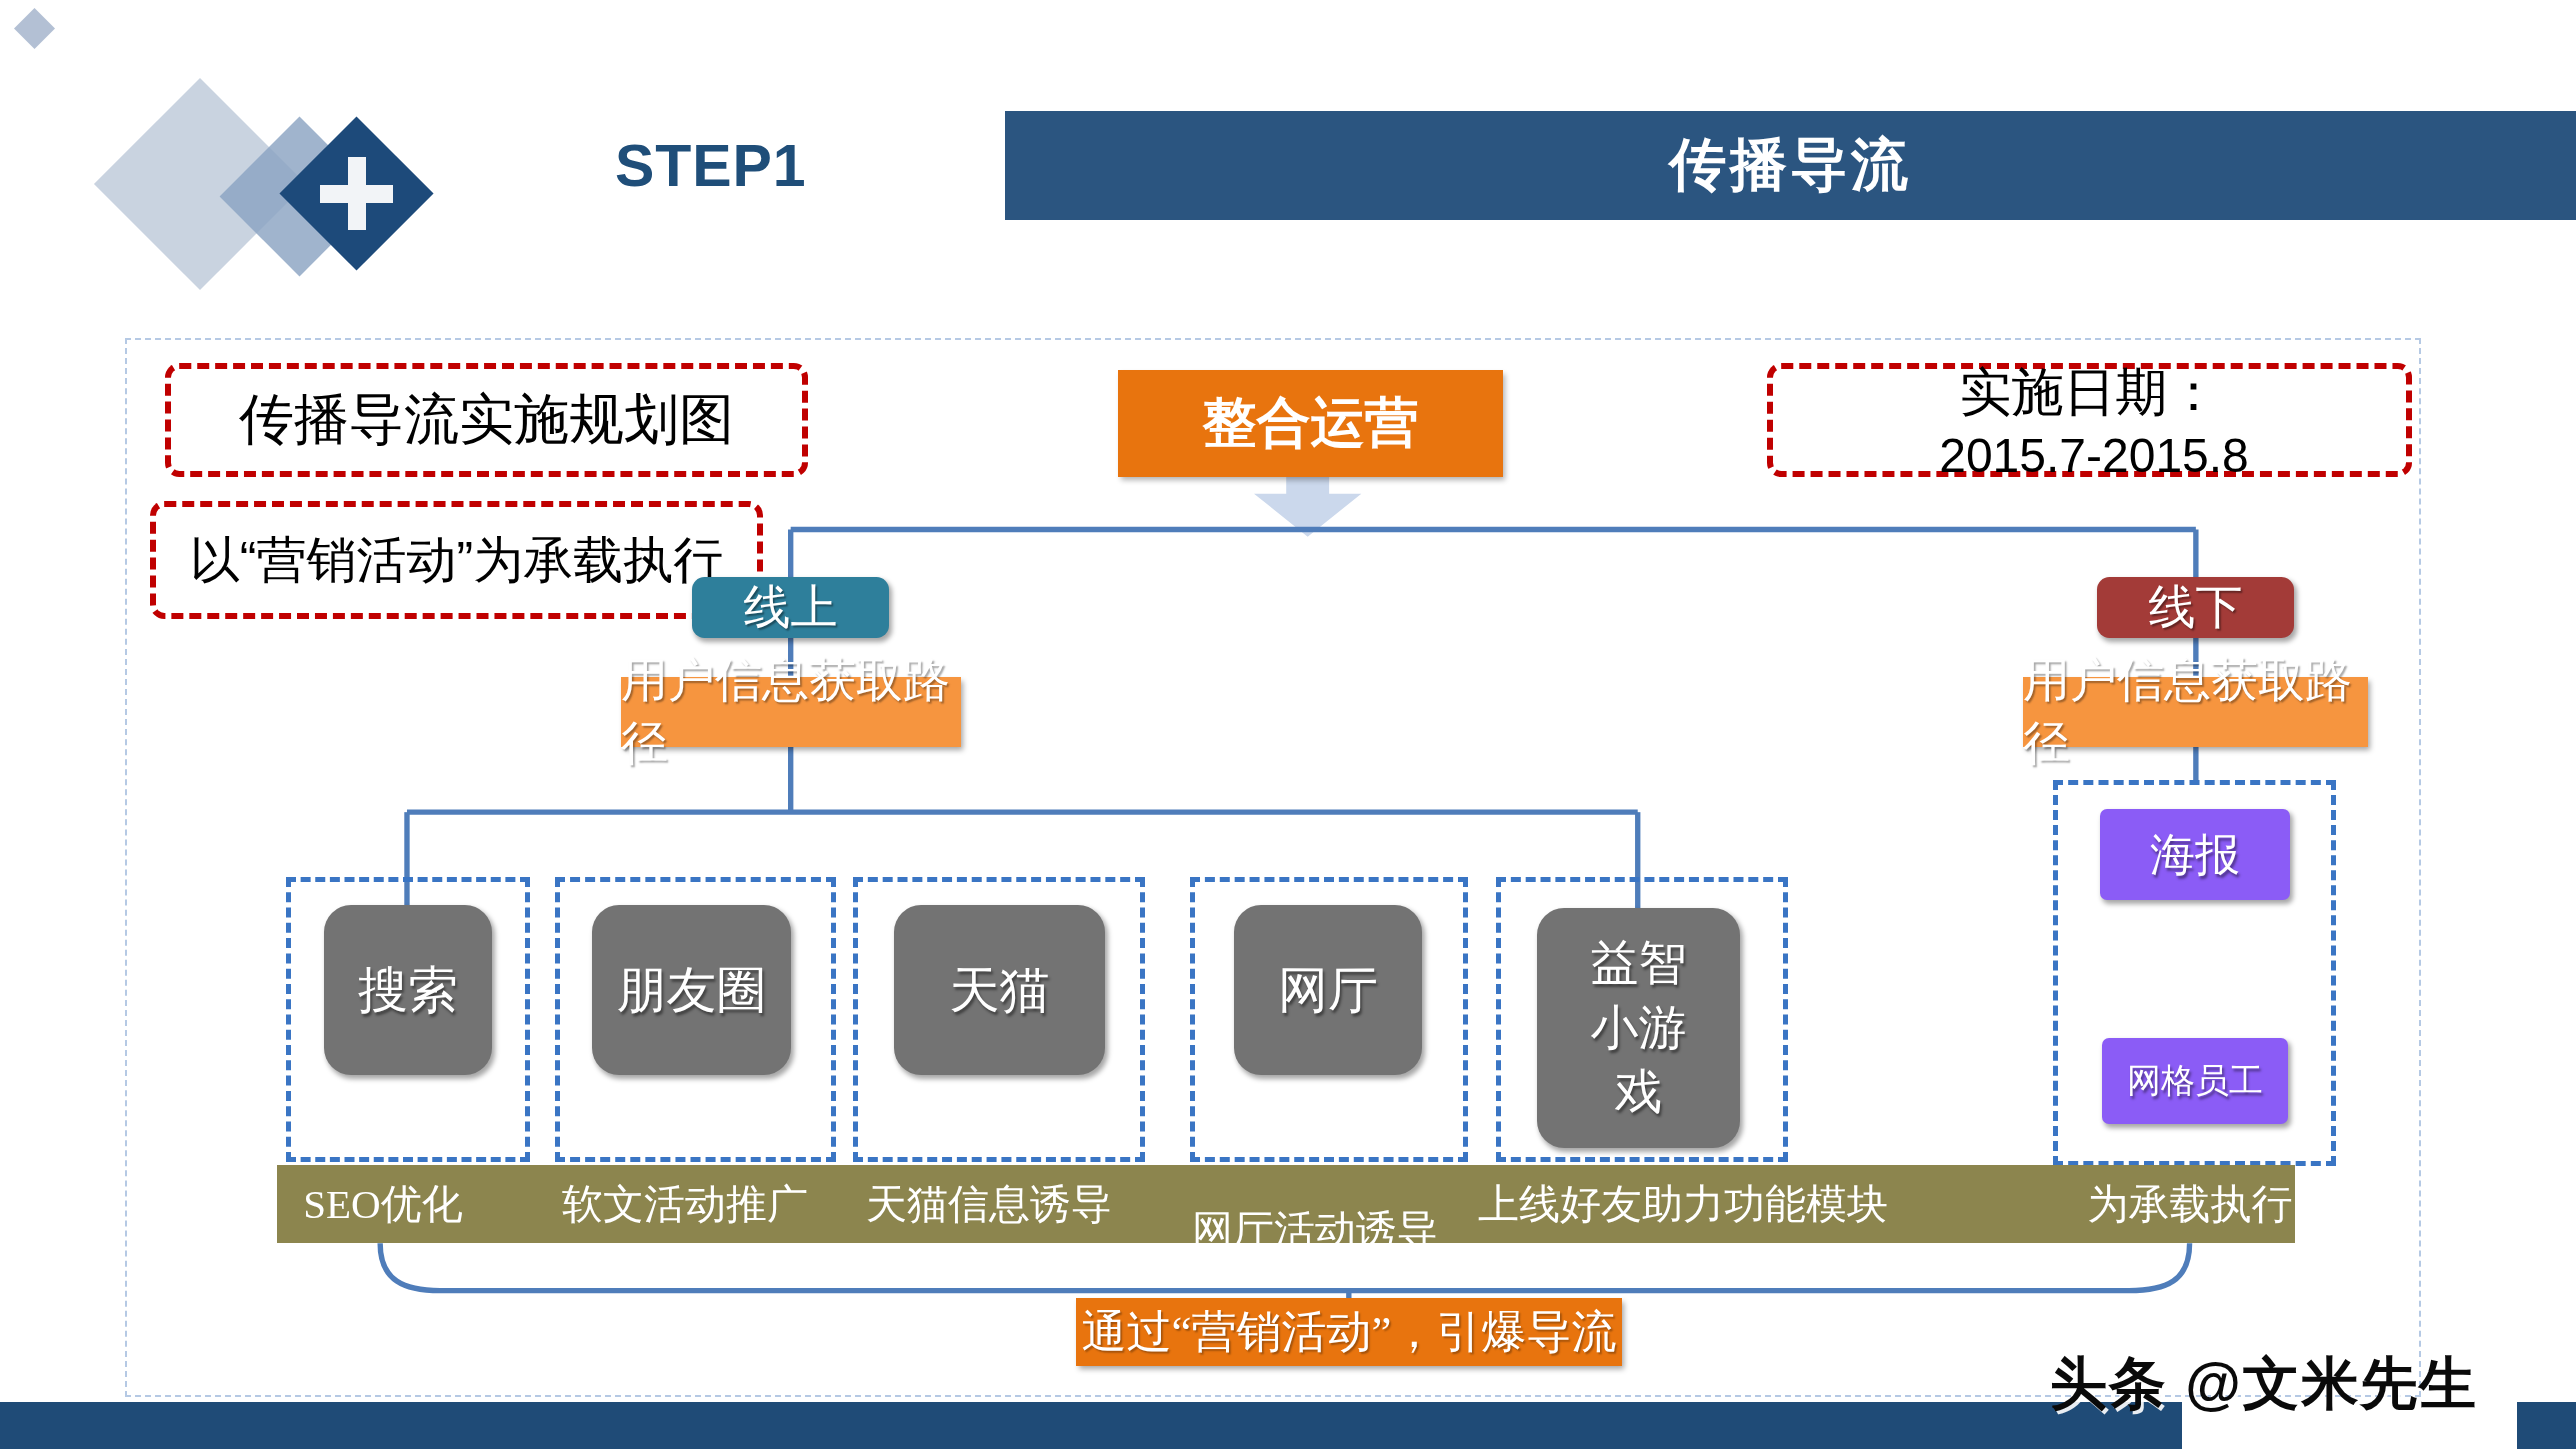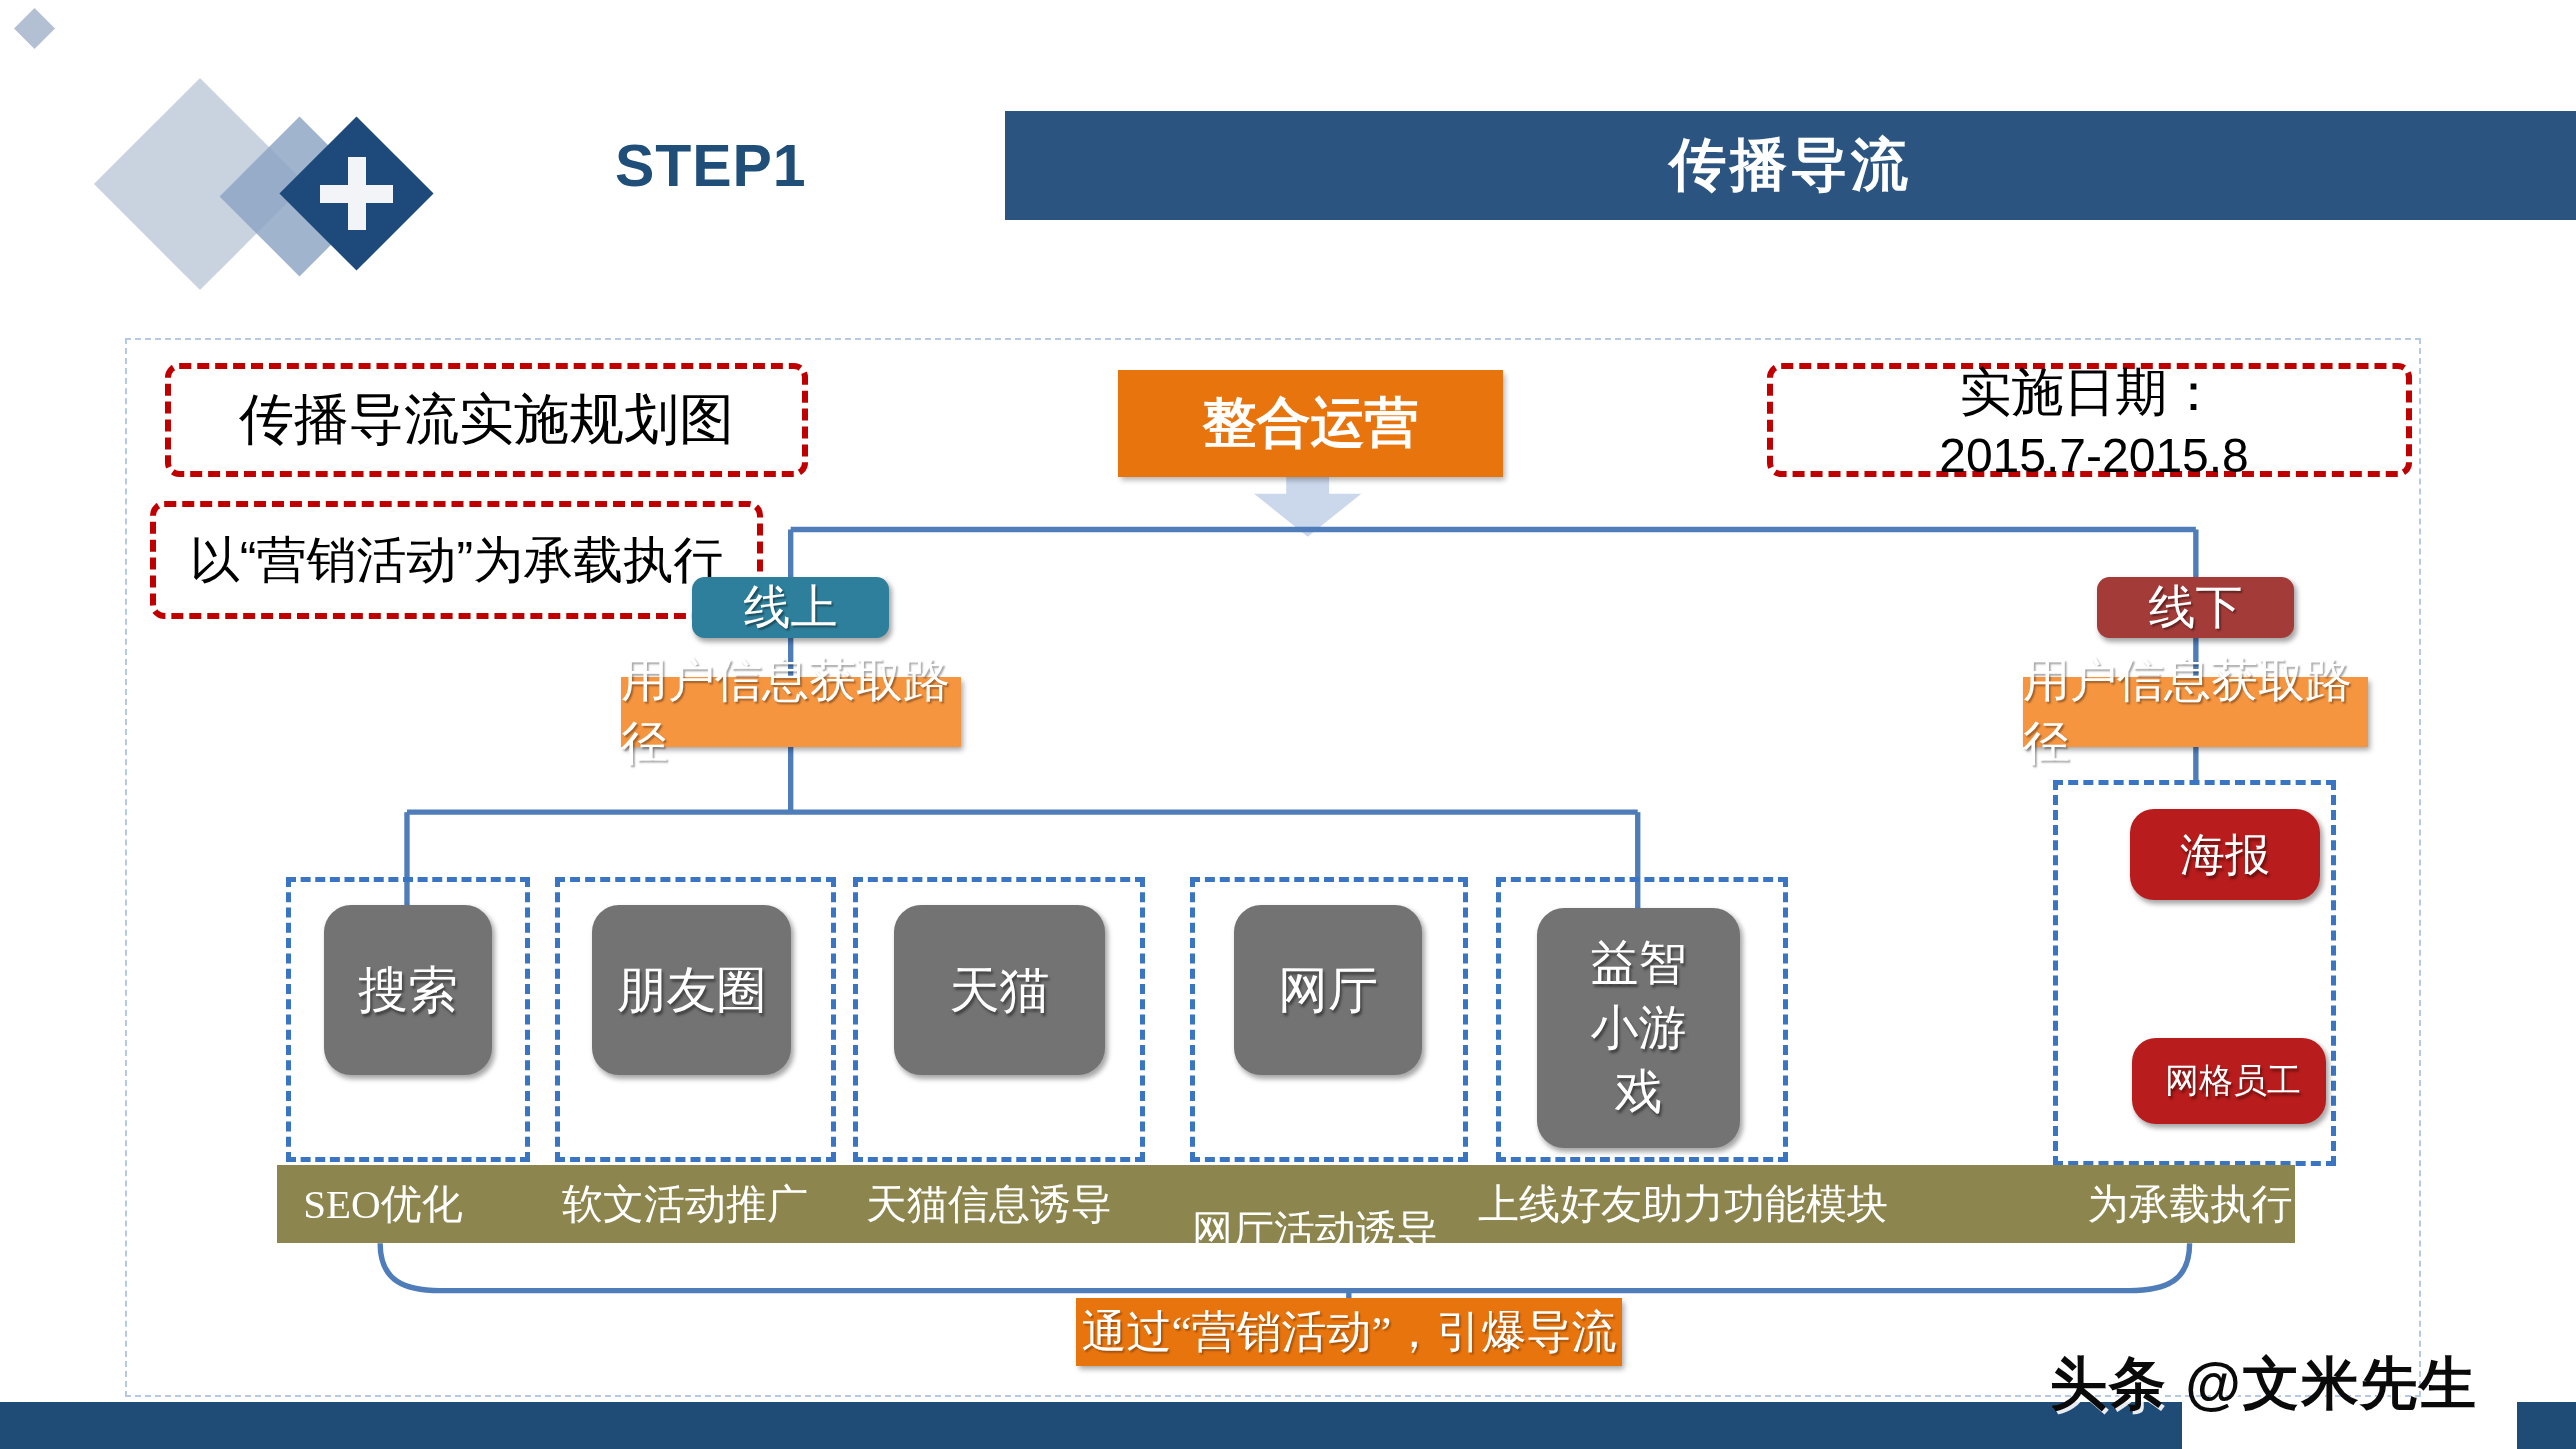--- a/index.html
+++ b/index.html
@@ -42,21 +42,21 @@
   .pill{border-radius:12.5px;font-size:47px;text-shadow:1.8px 1.8px 1.8px rgba(0,0,0,.4);}
   .online-pill{left:692px;top:577px;width:197px;height:61px;background:#2e7f9b;}
   .offline-pill{left:2097px;top:577px;width:197px;height:61px;background:#a33b38;}
   .path-label{font-family:"Liberation Serif",serif;font-size:47px;background:#f6953f;
     text-shadow:1.8px 1.8px 1.8px rgba(0,0,0,.35);}
   .path-left{left:621px;top:677px;width:340px;height:70px;}
   .path-right{left:2023px;top:677px;width:345px;height:70px;}
   .chip{border-radius:27px;background:#737373;font-size:50px;text-shadow:1.8px 2.7px 2.7px rgba(0,0,0,.45);}
   .chip.multiline{white-space:pre-line;text-align:center;line-height:1.35;font-size:48px;}
   .dash-box{position:absolute;border:5.4px dashed #3a75c4;z-index:1;}
-  .side-red{border-radius:24px;background:#b91c1c;text-shadow:1.8px 2.7px 2.7px rgba(0,0,0,.45);margin-left:30px;}
+  .side-red{border-radius:7px;background:#8b5cf6;text-shadow:1.8px 2.7px 2.7px rgba(0,0,0,.45);}
   
   .tactics-bar{position:absolute;left:277px;top:1165px;width:2018px;height:78px;background:#8c854e;z-index:2;}
   .tactic{position:absolute;top:50%;transform:translate(-50%,-50%);color:#fff;white-space:nowrap;
     font-family:"Liberation Serif",serif;font-size:41px;z-index:3;}
   
   .conclusion{left:1076px;top:1298px;width:546px;height:68px;background:#e8740e;
     font-family:"Liberation Serif",serif;font-size:45px;text-shadow:1.8px 1.8px 1.8px rgba(0,0,0,.3);}
   
   .footer-bar{position:absolute;left:0;top:1402px;width:2576px;height:47px;background:#1f4b77;z-index:3;}
   .footer-notch{position:absolute;left:2182px;top:1402px;width:335px;height:47px;background:#ffffff;z-index:4;}
@@ -145,21 +145,21 @@
   <div class="node chip multiline" style="left:1537px;top:908px;width:203px;height:240px;">
     <span>益智
 小游
 戏</span>
   </div>
 
   <div class="dash-box" style="left:2053px;top:780px;width:273px;height:376px;"></div>
   <div class="node side-red" style="left:2100px;top:809px;width:190px;height:91px;font-size:45px;">
     <span>海报</span>
   </div>
-  <div class="node side-red" style="left:2102px;top:1038px;width:186px;height:86px;font-size:34px;padding-left:8px;">
+  <div class="node side-red" style="left:2102px;top:1038px;width:186px;height:86px;font-size:34px;">
     <span>网格员工</span>
   </div>
 
   <div class="tactics-bar"></div>
   <div class="tactic" style="left:383px;top:1204px;">SEO优化</div>
   <div class="tactic" style="left:685px;top:1204px;">软文活动推广</div>
   <div class="tactic" style="left:989px;top:1204px;">天猫信息诱导</div>
   <div class="tactic" style="left:1315px;top:1230px;">网厅活动诱导</div>
   <div class="tactic" style="left:1683px;top:1204px;">上线好友助力功能模块</div>
   <div class="tactic" style="left:2190px;top:1204px;">为承载执行</div>

